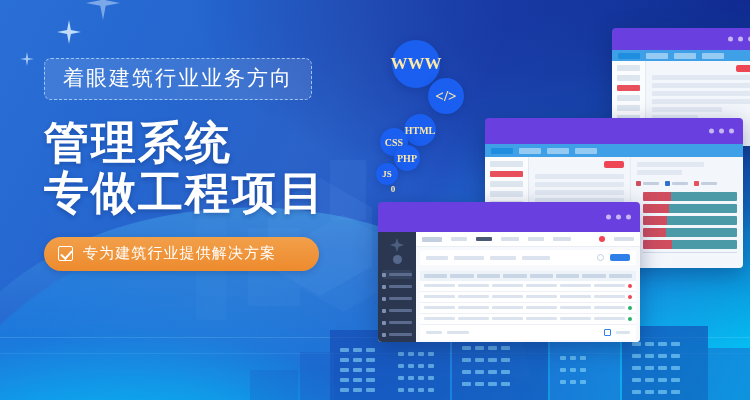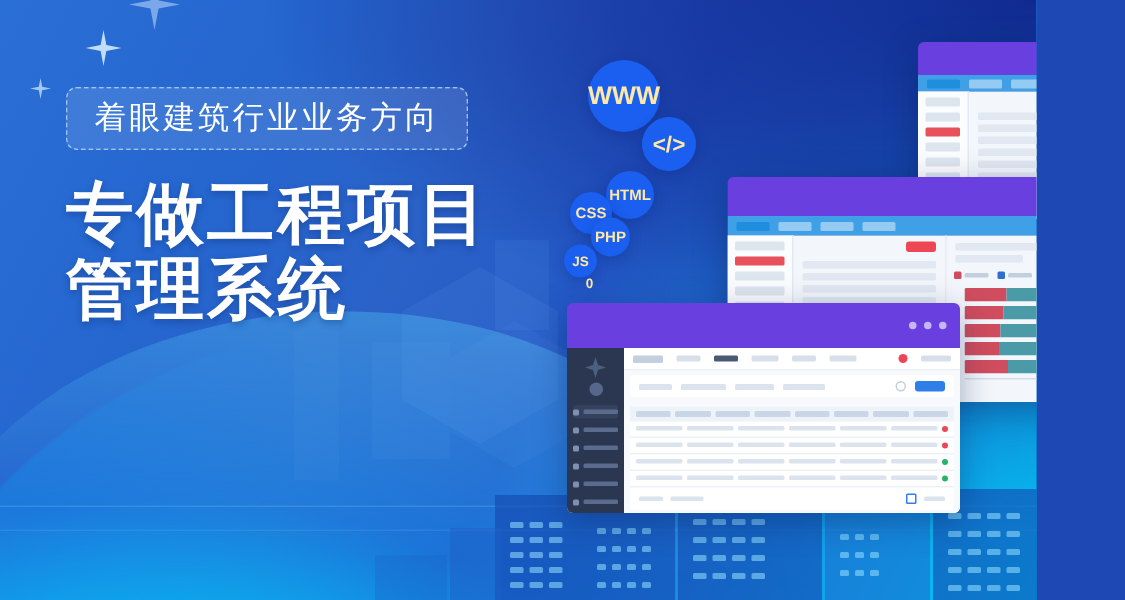--- a/index.html
+++ b/index.html
@@ -4,26 +4,27 @@
 <style>
   * { box-sizing: border-box; margin: 0; padding: 0; }
   html, body { width: 750px; height: 400px; overflow: hidden; }
   body {
     font-family: "Liberation Sans", "DejaVu Sans", sans-serif;
     background: #1e48b4;
   }
 
   .banner {
     position: relative;
-    width: 691px;
+    width: 750px;
     height: 400px;
     overflow: hidden;
     background: linear-gradient(118deg,
         #2a6fd6 0%, #2566cf 22%, #2a62c8 40%,
         #2358c6 55%, #1f79d8 68%, #11a6ec 84%, #00c8f7 100%);
+    font-family: Liberation Serif, serif;
   }
 
   
   .bg-navy {
     position: absolute; inset: 0;
     background:
       radial-gradient(120% 95% at 100% 0%, rgba(16,36,140,.95) 0%, rgba(20,45,150,.62) 34%, rgba(30,80,190,0) 62%),
       radial-gradient(90% 80% at 108% 42%, rgba(22,46,150,.60) 0%, rgba(25,60,165,0) 60%);
   }
   
@@ -360,25 +361,29 @@
   </div>
 
   <div class="sparkle" style="left:57px; top:20px; width:24px; height:24px;"></div>
   <div class="sparkle" style="left:20px; top:52px; width:14px; height:14px; opacity:.75;"></div>
   <div class="sparkle" style="left:86px; top:-14px; width:34px; height:34px; opacity:.5;"></div>
 
   <div class="copy">
     <div class="tagline">着眼建筑行业业务方向</div>
 
     <div class="headline">
+      <div>管理系统</div>
       <div>专做工程项目</div>
-      <div>管理系统</div>
     </div>
 
     <div class="cta-wrap">
+      <div class="cta">
+        <span class="cta-check"></span>
+        <span class="cta-label">专为建筑行业提供解决方案</span>
+      </div>
     </div>
   </div>
 
   <div class="bubble" style="left:392px; top:40px;  width:48px; height:48px; font-size:17px;">WWW</div>
   <div class="bubble" style="left:428px; top:78px;  width:36px; height:36px; font-size:15px;">&lt;/&gt;</div>
   <div class="bubble" style="left:404px; top:114px; width:32px; height:32px; font-size:10px;">HTML</div>
   <div class="bubble" style="left:380px; top:128px; width:28px; height:28px; font-size:10px;">CSS</div>
   <div class="bubble" style="left:394px; top:145px; width:26px; height:26px; font-size:10px;">PHP</div>
   <div class="bubble" style="left:376px; top:163px; width:22px; height:22px; font-size:9px;">JS</div>
   <div class="bubble plain" style="left:386px; top:182px; width:14px; height:14px; font-size:9px;">0</div>

